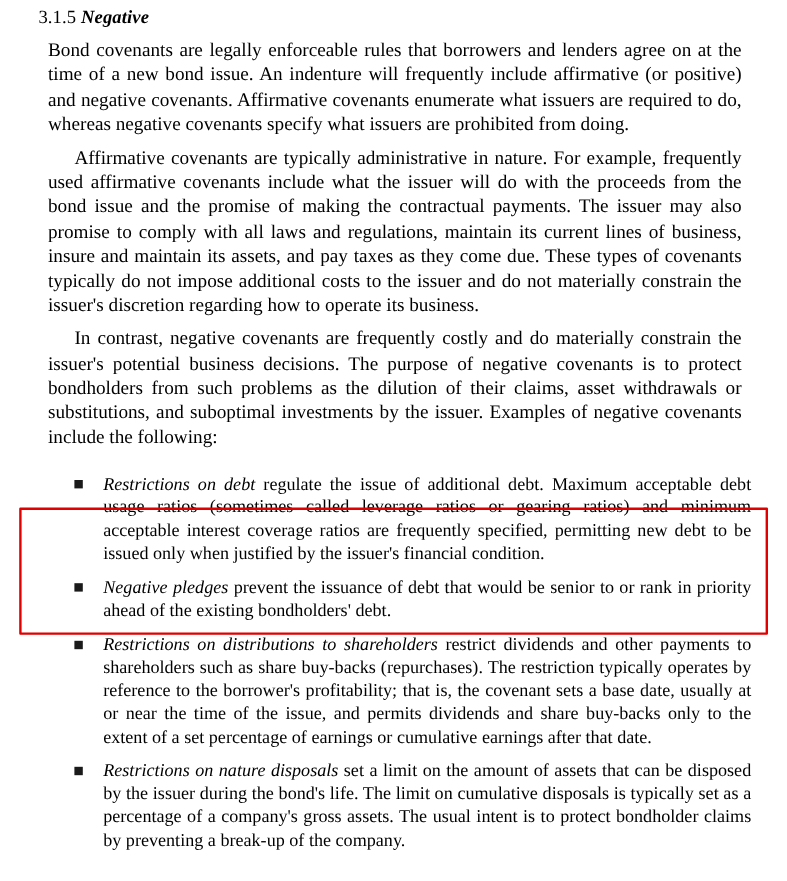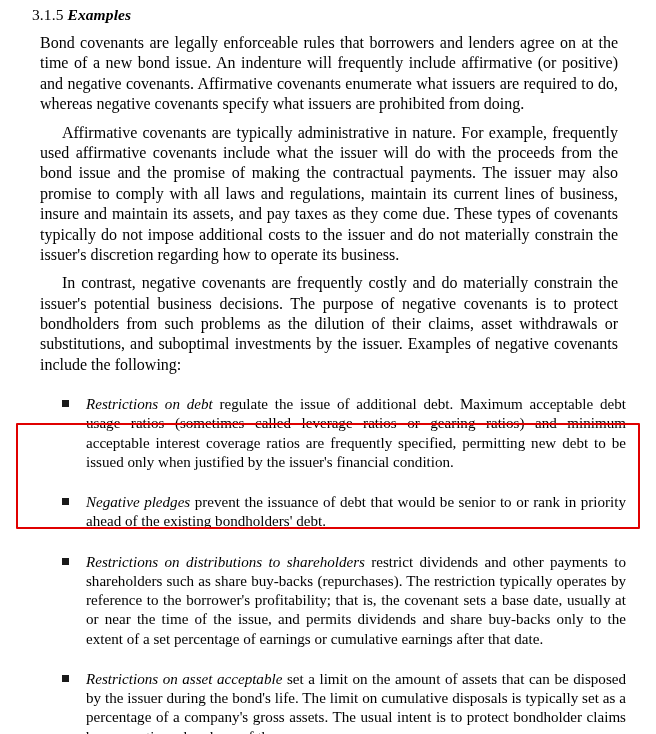--- a/index.html
+++ b/index.html
@@ -51,21 +51,21 @@
     list-style: none;
     margin: 0;
     padding: 0;
   }
   li.bullet {
     position: relative;
     padding-left: 54px;
     font-size: 15.1px;
     line-height: 1.275;
     text-align: justify;
-    margin-top: 21px;
+    margin-top: 9px;
   }
   li.bullet:first-child {
     margin-top: 20px;
   }
   li.bullet .marker {
     position: absolute;
     left: 30px;
     top: 5px;
     width: 7px;
     height: 7px;
@@ -85,21 +85,21 @@
     margin-top: 9px;
   }
 </style>
 </head>
 <body>
 
 <div class="page">
 
   <h3 class="section-heading">
     <span class="num">3.1.5</span>
-    <span class="title">Examples</span>
+    <span class="title">Negative</span>
   </h3>
 
   <p class="body">Bond covenants are legally enforceable rules that borrowers and lenders agree on at the time of a new bond issue. An indenture will frequently include affirmative (or positive) and negative covenants. Affirmative covenants enumerate what issuers are required to do, whereas negative covenants specify what issuers are prohibited from doing.</p>
   <p class="body indent">Affirmative covenants are typically administrative in nature. For example, frequently used affirmative covenants include what the issuer will do with the proceeds from the bond issue and the promise of making the contractual payments. The issuer may also promise to comply with all laws and regulations, maintain its current lines of business, insure and maintain its assets, and pay taxes as they come due. These types of covenants typically do not impose additional costs to the issuer and do not materially constrain the issuer's discretion regarding how to operate its business.</p>
   <p class="body indent">In contrast, negative covenants are frequently costly and do materially constrain the issuer's potential business decisions. The purpose of negative covenants is to protect bondholders from such problems as the dilution of their claims, asset withdrawals or substitutions, and suboptimal investments by the issuer. Examples of negative covenants include the following:</p>
 
   <ul class="bullets">
     <li class="bullet">
       <span class="marker"></span>
       <span class="term">Restrictions on debt</span><span> regulate the issue of additional debt. Maximum acceptable debt usage ratios (sometimes called leverage ratios or gearing ratios) and minimum acceptable interest coverage ratios are frequently specified, permitting new debt to be issued only when justified by the issuer's financial condition.</span>
@@ -107,19 +107,19 @@
     <li class="bullet group-after-gap">
       <span class="marker"></span>
       <span class="term">Negative pledges</span><span> prevent the issuance of debt that would be senior to or rank in priority ahead of the existing bondholders' debt.</span>
     </li>
     <li class="bullet group-after-gap">
       <span class="marker"></span>
       <span class="term">Restrictions on distributions to shareholders</span><span> restrict dividends and other payments to shareholders such as share buy-backs (repurchases). The restriction typically operates by reference to the borrower's profitability; that is, the covenant sets a base date, usually at or near the time of the issue, and permits dividends and share buy-backs only to the extent of a set percentage of earnings or cumulative earnings after that date.</span>
     </li>
     <li class="bullet">
       <span class="marker"></span>
-      <span class="term">Restrictions on asset acceptable</span><span> set a limit on the amount of assets that can be disposed by the issuer during the bond's life. The limit on cumulative disposals is typically set as a percentage of a company's gross assets. The usual intent is to protect bondholder claims by preventing a break-up of the company.</span>
+      <span class="term">Restrictions on nature disposals</span><span> set a limit on the amount of assets that can be disposed by the issuer during the bond's life. The limit on cumulative disposals is typically set as a percentage of a company's gross assets. The usual intent is to protect bondholder claims by preventing a break-up of the company.</span>
     </li>
   </ul>
 
   <div class="highlight-box" style="left:16px; top:423px; width:624px; height:106px;"></div>
 
 </div>
 
 </body></html>

